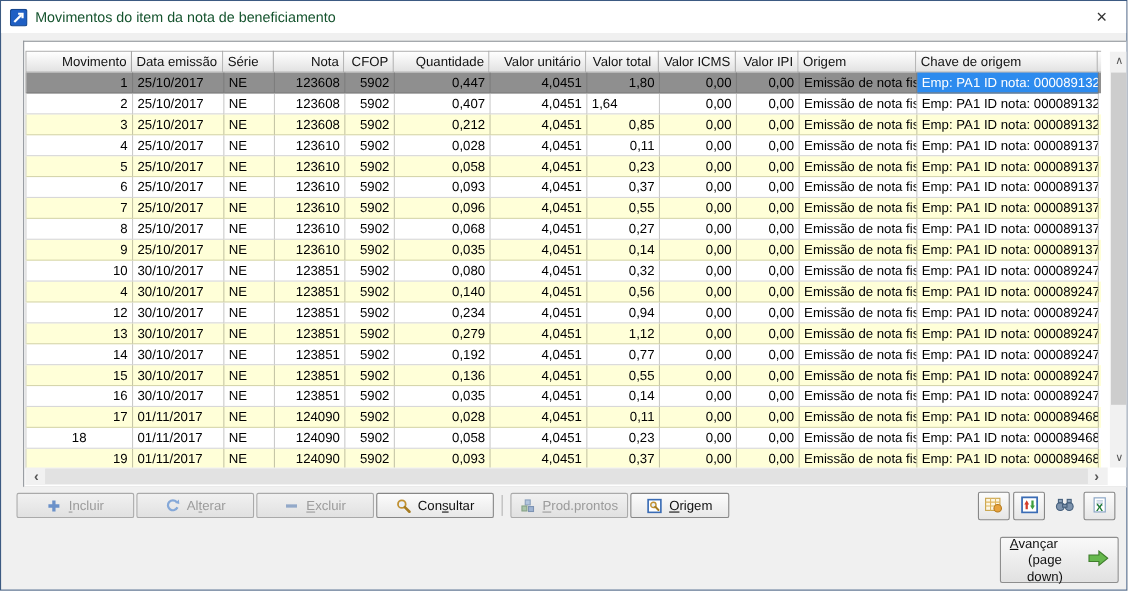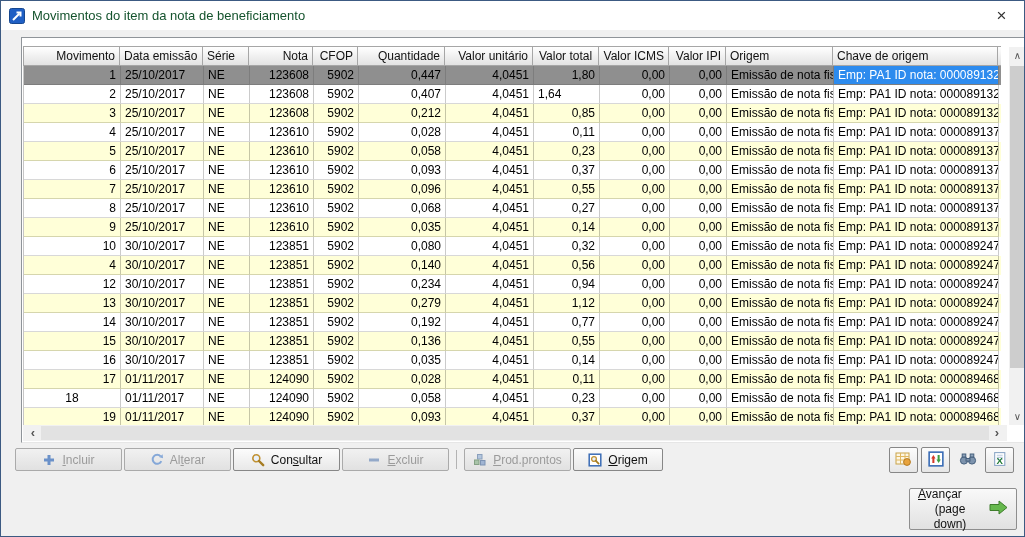--- a/index.html
+++ b/index.html
@@ -400,36 +400,36 @@
       </button>
       <button class="tbtn disabled">
         <span class="ticon">
           <svg width="14" height="14" viewBox="0 0 14 14">
             <path d="M11.3 8.2A4.5 4.5 0 1 1 10.6 3.4" fill="none" stroke="#85a8d8" stroke-width="2"></path>
             <path d="M12.6 1.2l.4 4-3.6-.9z" fill="#85a8d8"></path>
           </svg>
         </span>
         <span>Al<u>t</u>erar</span>
       </button>
+      <button class="tbtn disabled">
+        <span class="ticon">
+          <svg width="14" height="14" viewBox="0 0 14 14">
+            <rect x="2" y="5.5" width="10" height="3" fill="#93a9c9"></rect>
+          </svg>
+        </span>
+        <span><u>E</u>xcluir</span>
+      </button>
       <button class="tbtn">
         <span class="ticon">
           <svg width="14" height="14" viewBox="0 0 14 14">
             <circle cx="5.3" cy="5.3" r="3.5" fill="#e9f1fa" stroke="#c19132" stroke-width="1.6"></circle>
             <line x1="8" y1="8" x2="12.2" y2="12.2" stroke="#a67c22" stroke-width="2.4" stroke-linecap="round"></line>
           </svg>
         </span>
         <span>Con<u>s</u>ultar</span>
-      </button>
-      <button class="tbtn disabled">
-        <span class="ticon">
-          <svg width="14" height="14" viewBox="0 0 14 14">
-            <rect x="2" y="5.5" width="10" height="3" fill="#93a9c9"></rect>
-          </svg>
-        </span>
-        <span><u>E</u>xcluir</span>
       </button>
       <div class="tb-sep"></div>
       <button class="tbtn disabled">
         <span class="ticon">
           <svg width="14" height="14" viewBox="0 0 14 14">
             <rect x="4.5" y="1.5" width="4.5" height="4.5" fill="#b3c6de" stroke="#8aa0bd"></rect>
             <rect x="1.5" y="7" width="4.5" height="4.5" fill="#a9c4a9" stroke="#85a185"></rect>
             <rect x="7.5" y="7.5" width="4.5" height="4.5" fill="#9fb4d2" stroke="#7d93b3"></rect>
           </svg>
         </span>

